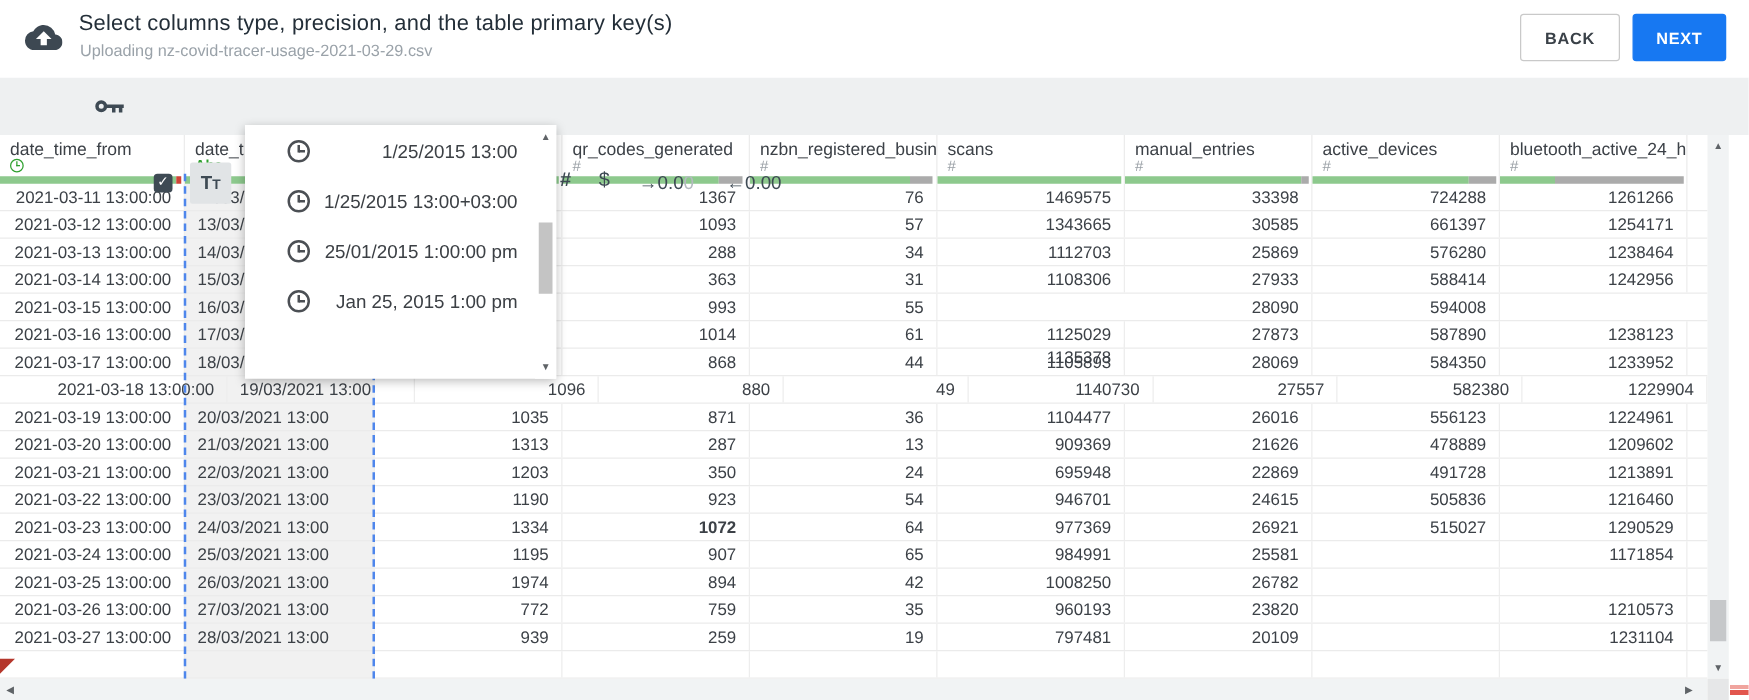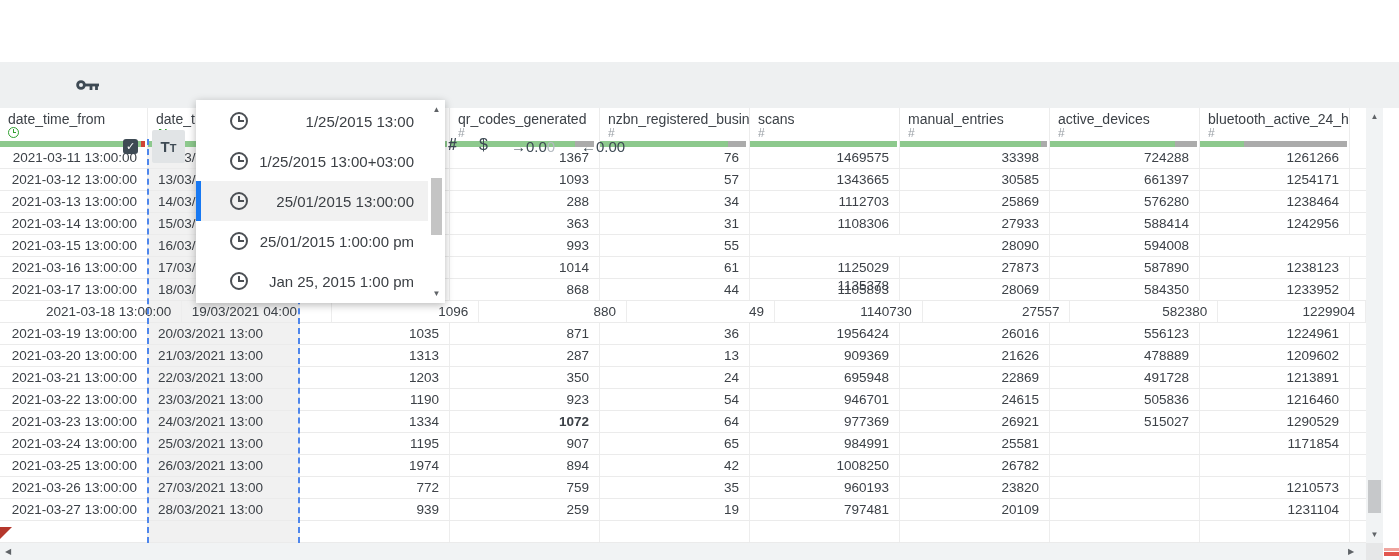--- a/index.html
+++ b/index.html
@@ -96,20 +96,29 @@
   .dd-scroll { position:absolute; right:0; top:0; width:17px; height:203px; background:#fff; }
   .dd-scroll .arr-up { position:absolute; top:5px; left:0; width:17px; text-align:center; font-size:8px; color:#5f6367; }
   .dd-scroll .arr-down { position:absolute; bottom:5px; left:0; width:17px; text-align:center; font-size:8px; color:#5f6367; }
   .dd-scroll .thumb { position:absolute; left:3px; top:78px; width:11px; height:57px; background:#c4c4c4; }
 </style>
 </head>
 <body>
 
 <div class="app">
 
+  <div class="app-header">
+    <svg class="upload-icon" viewBox="0 0 24 20">
+      <path fill="#3d4852" d="M19.35 8.04A7.49 7.49 0 0 0 12 2C9.11 2 6.6 3.64 5.35 6.04A5.994 5.994 0 0 0 0 12c0 3.31 2.69 6 6 6h13c2.76 0 5-2.24 5-5 0-2.64-2.05-4.78-4.65-4.96zM14 11v4h-4v-4H7l5-5 5 5h-3z"></path>
+    </svg>
+    <div class="page-title">Select columns type, precision, and the table primary key(s)</div>
+    <div class="page-subtitle">Uploading nz-covid-tracer-usage-2021-03-29.csv</div>
+    <div class="btn btn-back">BACK</div>
+    <div class="btn btn-next">NEXT</div>
+  </div>
 
   <div class="toolbar">
     <svg class="key-btn" viewBox="0 0 24 15">
       <circle cx="5" cy="7" r="3.4" fill="none" stroke="#3e4a54" stroke-width="2.8"></circle>
       <line x1="8.5" y1="7" x2="23" y2="7" stroke="#3e4a54" stroke-width="2.8"></line>
       <line x1="15" y1="7" x2="15" y2="12" stroke="#3e4a54" stroke-width="2.8"></line>
       <line x1="20.5" y1="7" x2="20.5" y2="12" stroke="#3e4a54" stroke-width="2.8"></line>
     </svg>
     <div class="pk-checkbox">✓</div>
     <div class="tt-btn"><span class="tt-large">T</span><span class="tt-small">T</span></div>
@@ -272,36 +281,36 @@
           <div class="cell right" style="width: 150px;"></div>
           <div class="cell right" style="width: 150px;">868</div>
           <div class="cell right" style="width: 150px;">44</div>
           <div class="cell right" style="width: 150px;">1105893</div>
           <div class="cell right" style="width: 150px;">28069</div>
           <div class="cell right" style="width: 150px;">584350</div>
           <div class="cell right" style="width: 150px;">1233952</div>
         </div>
         <div class="row">
           <div class="cell right" style="width: 148px; margin-left: 36px;">2021-03-18 13:00:00</div>
-          <div class="cell left" style="width: 152px;">19/03/2021 04:00</div>
+          <div class="cell left" style="width: 152px;">19/03/2021 13:00</div>
           <div class="cell right" style="width: 150px;">1096</div>
           <div class="cell right" style="width: 150px;">880</div>
           <div class="cell right" style="width: 150px;">49</div>
           <div class="cell right" style="width: 150px;">1140730</div>
           <div class="cell right" style="width: 150px;">27557</div>
           <div class="cell right" style="width: 150px;">582380</div>
           <div class="cell right" style="width: 150px;">1229904</div>
         </div>
         <div class="row">
           <div class="cell right" style="width: 148px;">2021-03-19 13:00:00</div>
           <div class="cell left" style="width: 152px;">20/03/2021 13:00</div>
           <div class="cell right" style="width: 150px;">1035</div>
           <div class="cell right" style="width: 150px;">871</div>
           <div class="cell right" style="width: 150px;">36</div>
-          <div class="cell right" style="width: 150px;">1956424</div>
+          <div class="cell right" style="width: 150px;">1104477</div>
           <div class="cell right" style="width: 150px;">26016</div>
           <div class="cell right" style="width: 150px;">556123</div>
           <div class="cell right" style="width: 150px;">1224961</div>
         </div>
         <div class="row">
           <div class="cell right" style="width: 148px;">2021-03-20 13:00:00</div>
           <div class="cell left" style="width: 152px;">21/03/2021 13:00</div>
           <div class="cell right" style="width: 150px;">1313</div>
           <div class="cell right" style="width: 150px;">287</div>
           <div class="cell right" style="width: 150px;">13</div>
@@ -419,24 +428,20 @@
   <div class="dd-panel">
     <div class="dd-list" id="dd-list">
         <div class="dd-item">
           <span class="clock-icon clock-dd"></span>
           <span class="dd-label">1/25/2015 13:00</span>
         </div>
         <div class="dd-item">
           <span class="clock-icon clock-dd"></span>
           <span class="dd-label">1/25/2015 13:00+03:00</span>
         </div>
-        <div class="dd-item dd-selected">
-          <span class="clock-icon clock-dd"></span>
-          <span class="dd-label">25/01/2015 13:00:00</span>
-        </div>
         <div class="dd-item">
           <span class="clock-icon clock-dd"></span>
           <span class="dd-label">25/01/2015 1:00:00 pm</span>
         </div>
         <div class="dd-item">
           <span class="clock-icon clock-dd"></span>
           <span class="dd-label">Jan 25, 2015 1:00 pm</span>
         </div>
       </div>
     <div class="dd-scroll">

